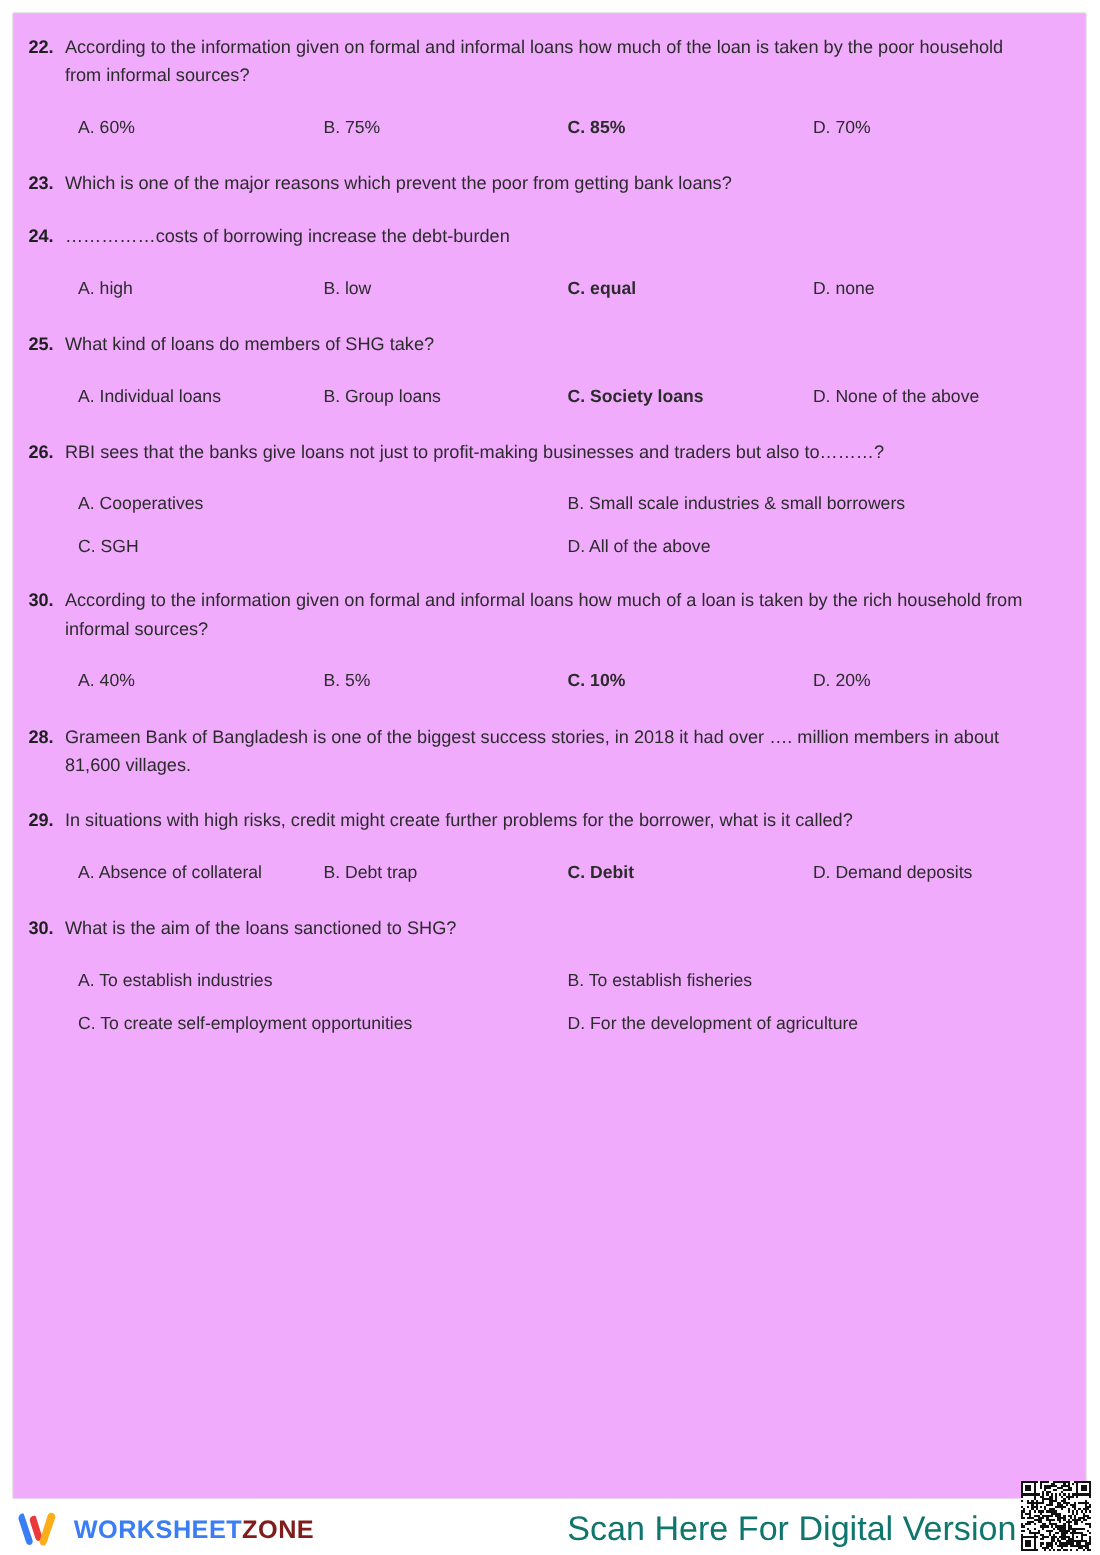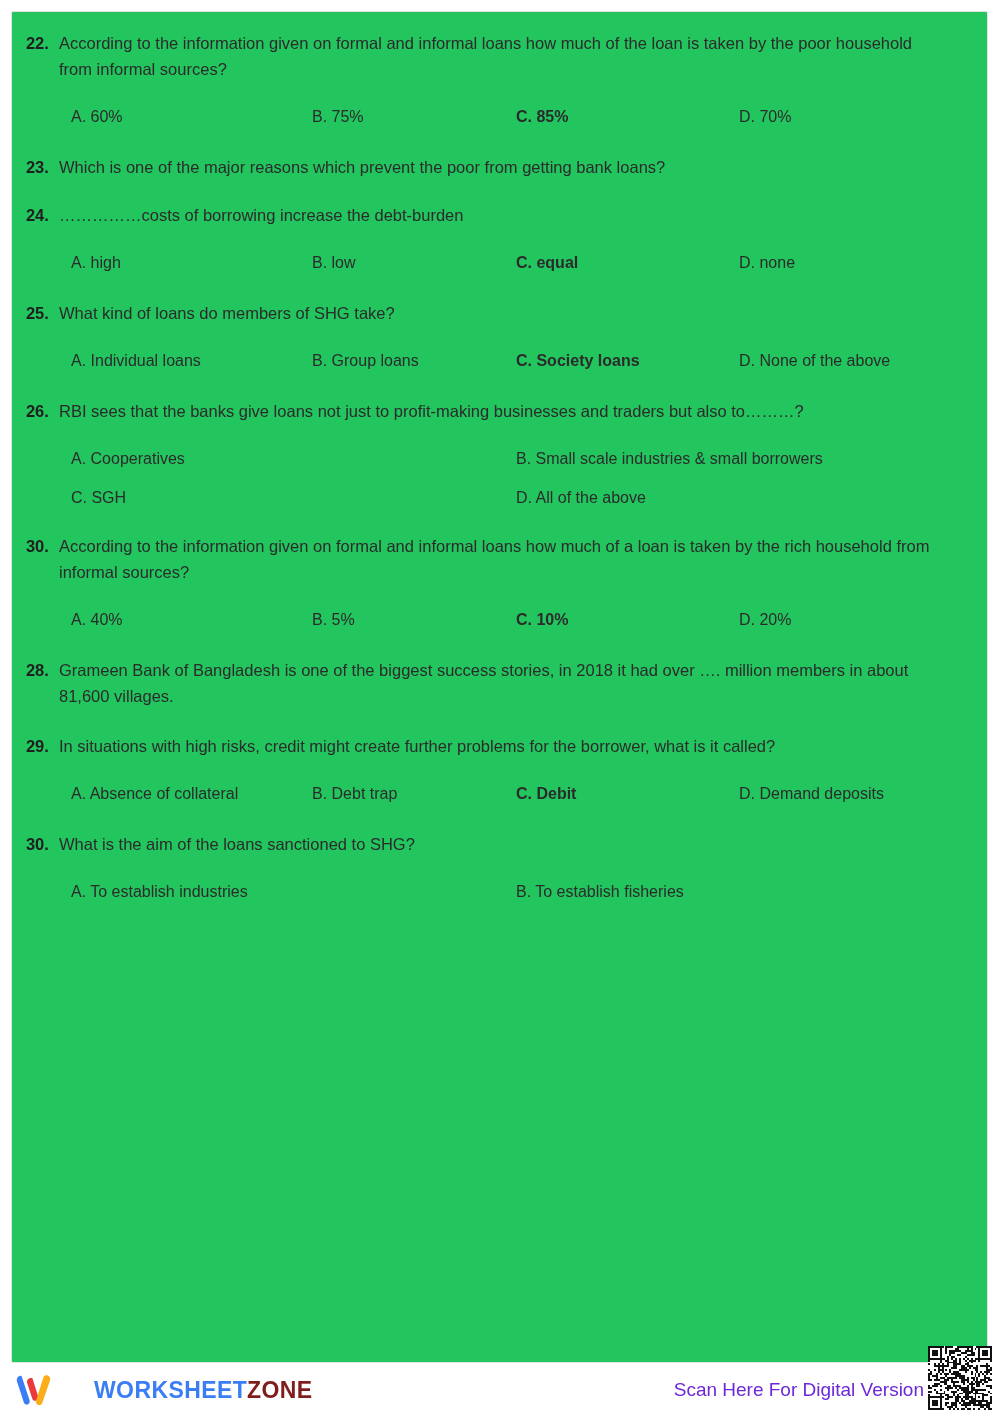--- a/index.html
+++ b/index.html
@@ -19,21 +19,21 @@
   
   .page-frame {
     position: absolute;
     left: 11px;
     top: 11px;
     width: 977px;        
     height: 1352px;
     border: 1px solid #e3e3e3;
     border-radius: 2px;
     box-sizing: border-box;
-    background: #22c55e;
+    background: #f0abfc;
   }
 
   .content {
     position: absolute;
     left: 14px;
     top: 18px;
     right: 14px;
   }
 
   
@@ -80,21 +80,21 @@
     position: absolute;
     top: 0;
     font-size: 16px;
     line-height: 26px;
     color: #2b2b2b;
     white-space: nowrap;
   }
 
   
   .cols4 .opt.c0 { left: 10px; }
-  .cols4 .opt.c1 { left: 251px; }
+  .cols4 .opt.c1 { left: 233px; }
   .cols4 .opt.c2 { left: 455px; font-weight: bold; }
   .cols4 .opt.c3 { left: 678px; }
 
   
   .cols2 .opt.c0 { left: 10px; }
   .cols2 .opt.c1 { left: 455px; }
 
   
   .gap-lg { height: 24px; }
   .gap-md { height: 22px; }
@@ -118,29 +118,29 @@
     width: 40px;
     height: 36px;
     margin-right: 11px;
     flex: 0 0 auto;
   }
   .logo-text {
     font-size: 23px;
     font-weight: bold;
     letter-spacing: 0.4px;
   }
-  .logo-text .lw { color: #3b7df4; margin-left: 27px; }
+  .logo-text .lw { color: #3b7df4; }
   .logo-text .lz { color: #7f1d1d; margin-left: 0; }
 
   .scan-text {
     position: absolute;
     right: 76px;
     top: 10px;
-    font-size: 19px;
-    color: #6d28d9;
+    font-size: 31px;
+    color: #0f766e;
     line-height: 32px;
     white-space: nowrap;
   }
   .qr {
     position: absolute;
     left: 928px;
     top: 1345px;
     width: 64px;
     height: 66px;
   }
@@ -258,20 +258,24 @@
       <div class="gap-lg"></div>
       <div class="question-block">
         <div class="q-head">
           <div class="q-num">30.</div>
           <div class="q-text">What is the aim of the loans sanctioned to SHG?</div>
         </div>
         <div class="options cols2">
           <div class="opt-row">
             <div class="opt c0">A. To establish industries</div>
             <div class="opt c1">B. To establish fisheries</div>
+          </div>
+          <div class="opt-row">
+            <div class="opt c0">C. To create self-employment opportunities</div>
+            <div class="opt c1">D. For the development of agriculture</div>
           </div>
         </div>
       </div>
       <div class="gap-md"></div>
     </div>
 </div>
 
 <div class="footer">
 
   <div class="logo-wrap">

